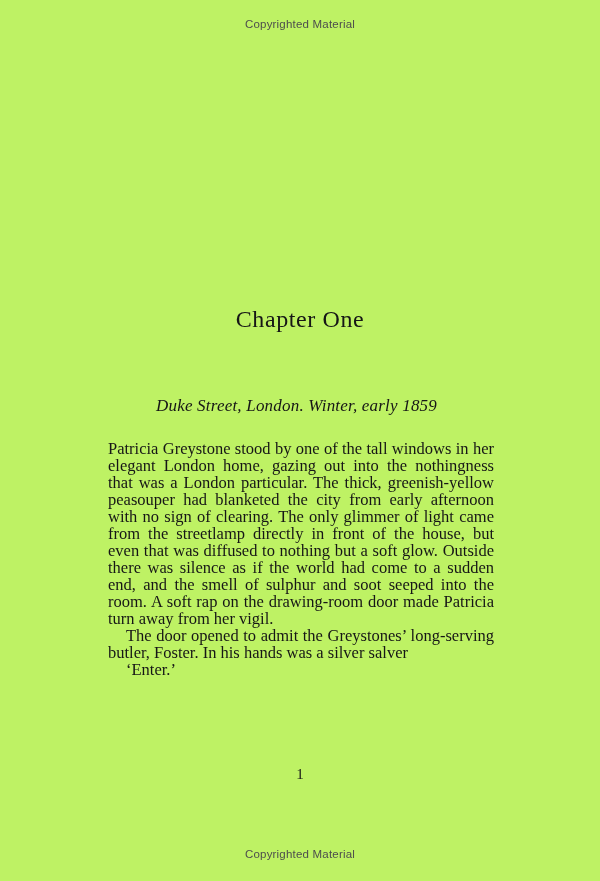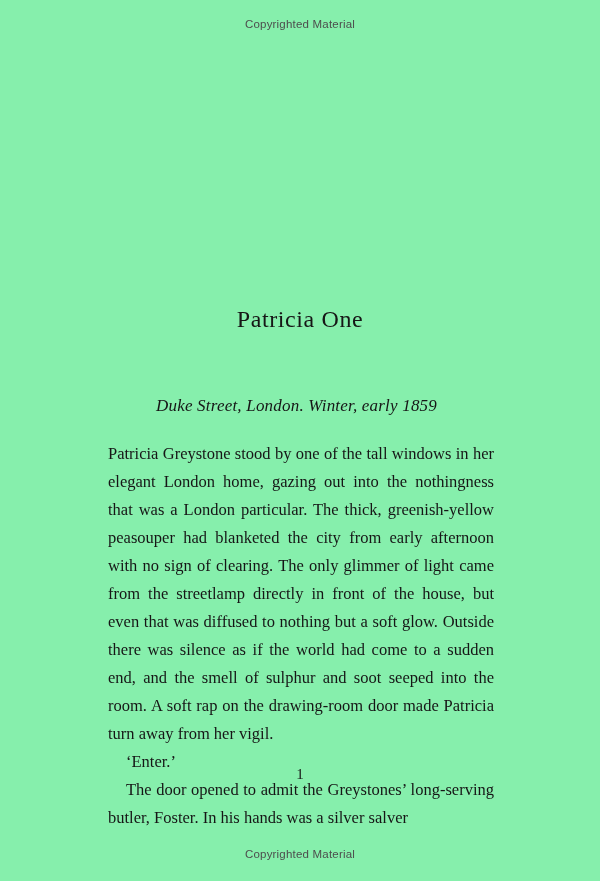--- a/index.html
+++ b/index.html
@@ -7,21 +7,21 @@
   body {
     width: 600px;
     height: 881px;
     position: relative;
     font-family: "Liberation Serif", serif;
     overflow: hidden;
   }
   .book-page {
     position: absolute;
     inset: 0;
-    background: #86efac;
+    background: #bef264;
   }
   .copyright-notice {
     position: absolute;
     left: 0;
     width: 100%;
     text-align: center;
     font-family: "Liberation Sans", sans-serif;
     font-size: 11.5px;
     color: #4d4d4d;
     letter-spacing: 0.2px;
@@ -49,21 +49,21 @@
     color: #161616;
     letter-spacing: 0.2px;
     margin-left: 48px;
   }
   .body-text {
     position: absolute;
     top: 440px;
     left: 108px;
     width: 386px;
     font-size: 16.5px;
-    line-height: 28px;
+    line-height: 17px;
     color: #161616;
     text-align: justify;
   }
   .para { text-align: justify; }
   .para.indent { text-indent: 18px; }
   .page-number {
     position: absolute;
     top: 766px;
     left: 0;
     width: 100%;
@@ -72,27 +72,27 @@
     color: #161616;
   }
 </style>
 </head>
 <body>
 
 <div class="book-page">
 
   <div class="copyright-notice top">Copyrighted Material</div>
 
-  <div class="chapter-title">Patricia One</div>
+  <div class="chapter-title">Chapter One</div>
 
   <div class="dateline">Duke Street, London. Winter, early 1859</div>
 
   <div class="body-text">
     <p class="para">Patricia Greystone stood by one of the tall windows in her elegant London home, gazing out into the nothingness that was a London particular. The thick, greenish-yellow peasouper had blanketed the city from early afternoon with no sign of clearing. The only glimmer of light came from the streetlamp directly in front of the house, but even that was diffused to nothing but a soft glow. Outside there was silence as if the world had come to a sudden end, and the smell of sulphur and soot seeped into the room. A soft rap on the drawing-room door made Patricia turn away from her vigil.</p>
+    <p class="para indent">The door opened to admit the Greystones’ long-serving butler, Foster. In his hands was a silver salver</p>
     <p class="para indent">‘Enter.’</p>
-    <p class="para indent">The door opened to admit the Greystones’ long-serving butler, Foster. In his hands was a silver salver</p>
   </div>
 
   <div class="page-number">1</div>
 
   <div class="copyright-notice bottom">Copyrighted Material</div>
 
 </div>
 
 </body></html>

